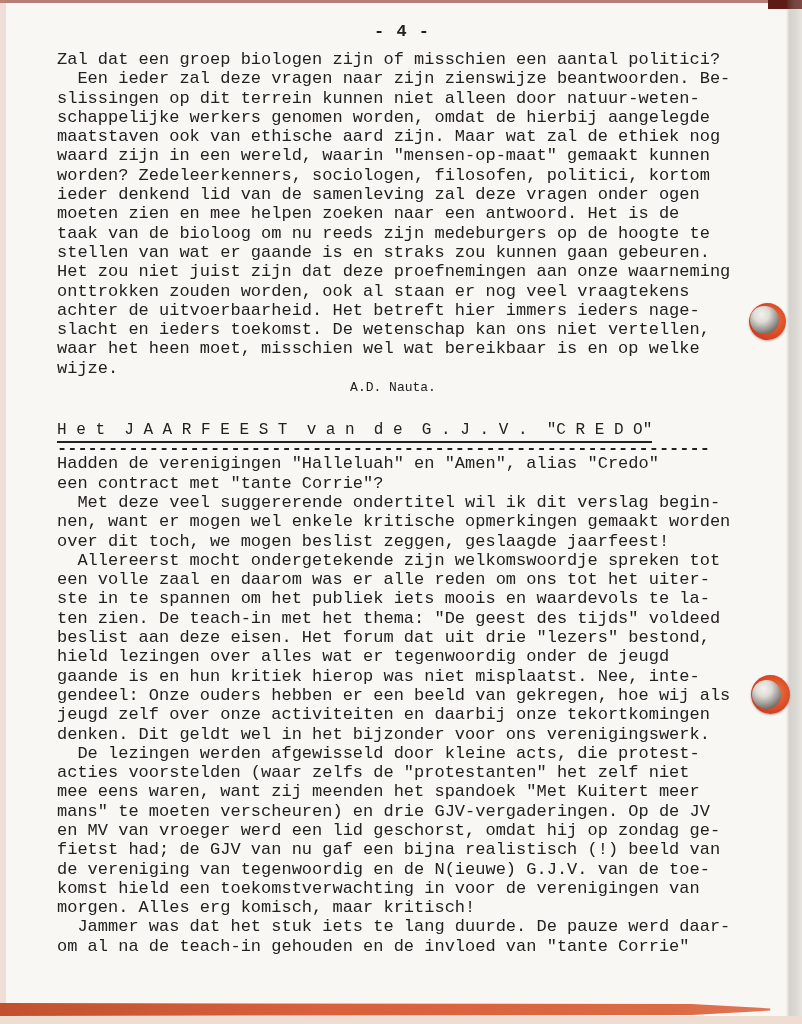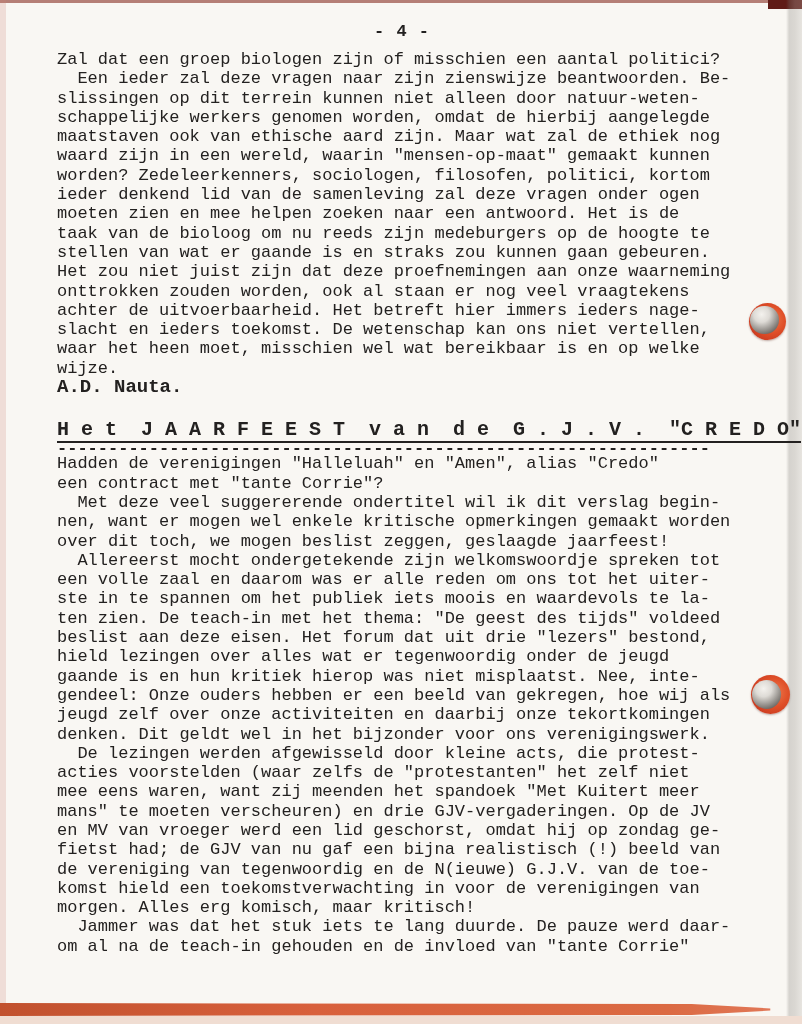--- a/index.html
+++ b/index.html
@@ -50,26 +50,26 @@
   .text-col{position:absolute;left:57px;top:22px;width:690px;}
   .page-number{
     text-align:center;font-size:17px;font-weight:700;line-height:19px;
     letter-spacing:1px;margin-bottom:9px;
   }
   pre.block{
     margin:0;font-family:inherit;font-size:17px;font-weight:400;
     line-height:19.3px;white-space:pre;color:var(--ink);
   }
   .signature{
-    font-size:19px;font-weight:700;line-height:19.3px;
-    text-align:left;padding-right:18px;
+    font-size:13px;font-weight:400;line-height:19.3px;
+    text-align:center;padding-right:18px;
   }
   .section-heading{margin-top:23px;}
   .heading-text{
-    display:inline-block;font-size:20px;font-weight:700;line-height:20px;
+    display:inline-block;font-size:16px;font-weight:400;line-height:20px;
     border-bottom:2px solid var(--ink);padding-bottom:1px;white-space:pre;
   }
   .heading-dashes{
     font-size:17px;font-weight:700;line-height:10px;letter-spacing:0;
     margin-top:1px;white-space:pre;overflow:hidden;width:660px;
   }
   .subtitle{margin-top:14px;margin-left:47px;}
   .body-text{margin-top:9px;}
 </style>
 </head>

